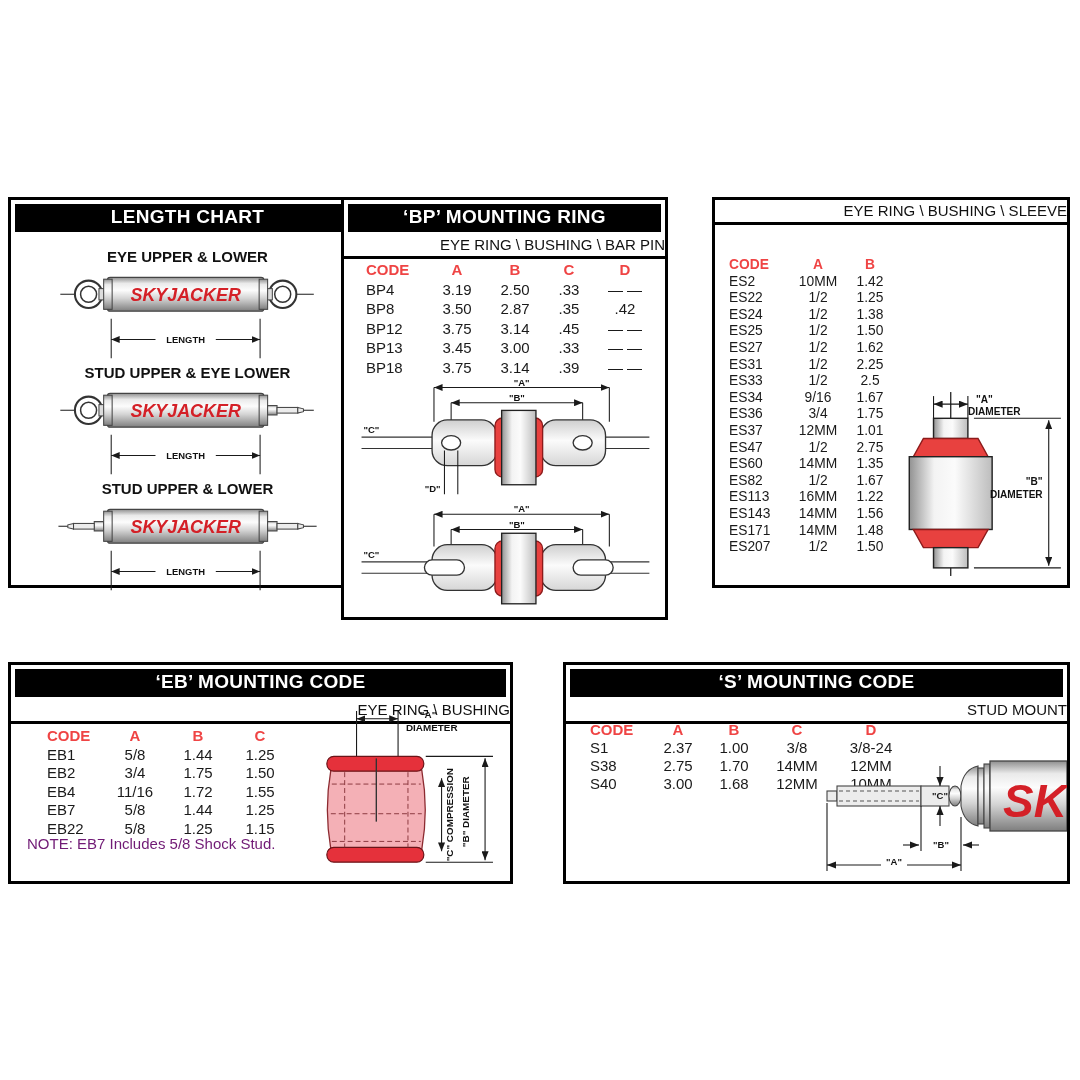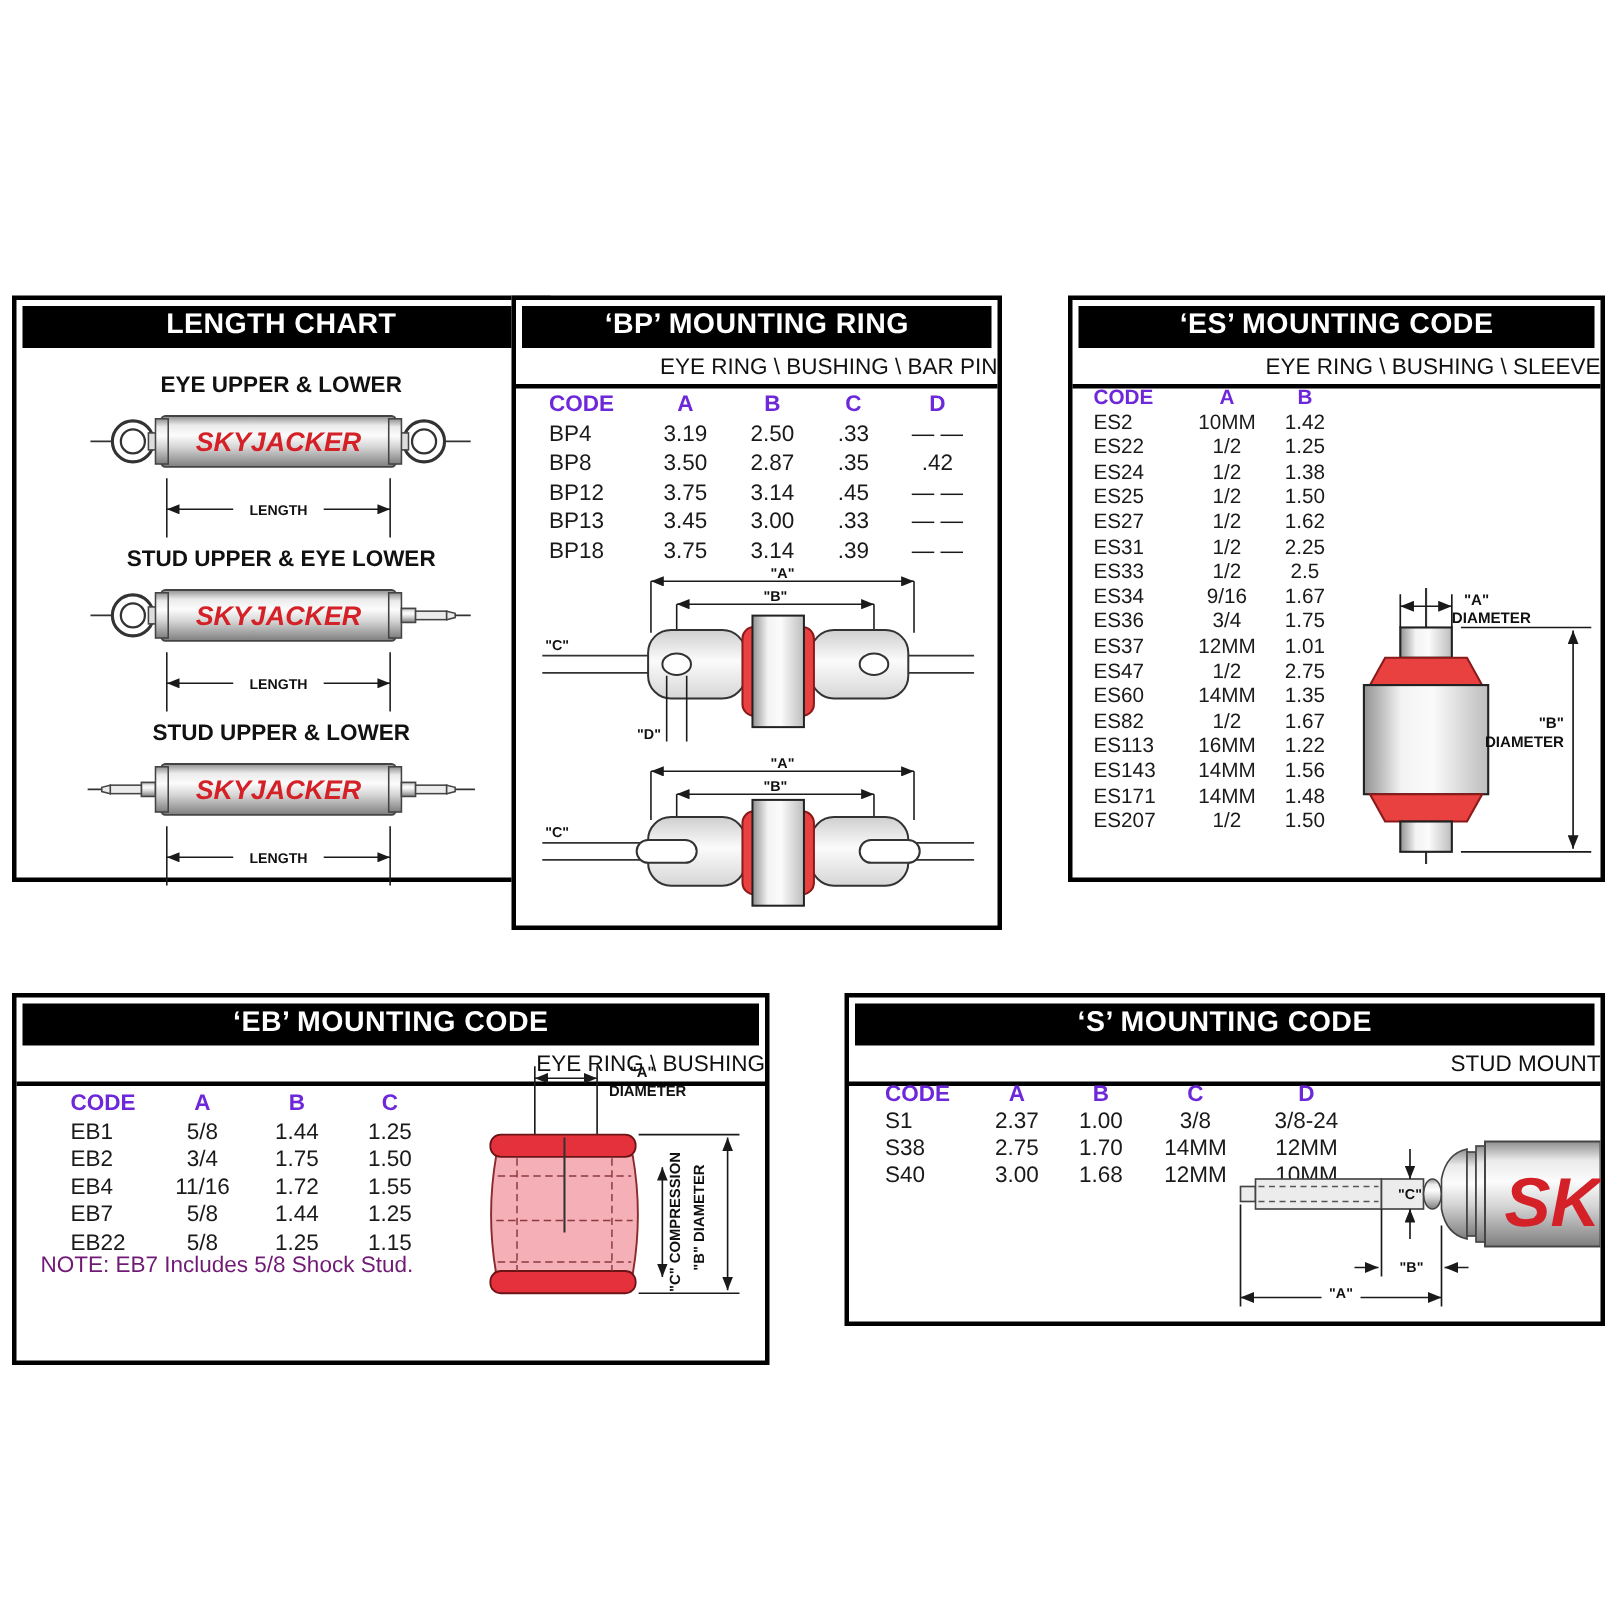--- a/index.html
+++ b/index.html
@@ -6,21 +6,21 @@
   html,body { background:#fff; }
   body { width:1080px; height:1080px; position:relative; font-family:"Liberation Sans",sans-serif; color:#111; }
   .panel { position:absolute; border:3px solid #000; background:#fff; }
   .panel-header { background:#000; color:#fff; font-weight:700; font-size:19px; text-align:center;
                   margin:4px 4px 2px 4px; padding:2px 0 4px 0; letter-spacing:.3px; }
   .panel-sub { text-align:right; font-weight:400; font-size:15px; padding:2px 0 3px 0;
                border-bottom:3px solid #000; }
   
   .tgrid { display:grid; position:absolute; }
   .tcell { text-align:center; color:#1a1a1a; white-space:nowrap; }
-  .th { font-weight:700; color:#6d28d9; }
+  .th { font-weight:700; color:#ef4444; }
   .bp-table { grid-template-columns:66px 58px 58px 50px 62px; }
   .bp-table .tcell { height:19.5px; line-height:19.5px; font-size:15px; }
   .bp-table .tcell:nth-child(5n+1) { text-align:left; padding-left:4px; }
   .es-table { grid-template-columns:62px 58px 46px; }
   .es-table .tcell { height:16.6px; line-height:16.6px; font-size:13.8px; }
   .es-table .tcell:nth-child(3n+1) { text-align:left; padding-left:2px; }
   .eb-table { grid-template-columns:66px 64px 62px 62px; }
   .eb-table .tcell { height:18.6px; line-height:18.6px; font-size:15px; }
   .eb-table .tcell:nth-child(4n+1) { text-align:left; padding-left:10px; }
   .s-table { grid-template-columns:62px 56px 56px 70px 78px; }
@@ -239,21 +239,20 @@
     <rect class="plate" x="84" y="42" width="68" height="48" rx="16"></rect>
     <rect class="plate" x="198" y="42" width="68" height="48" rx="16"></rect>
     <rect class="hole" x="76" y="58" width="42" height="16" rx="8"></rect>
     <rect class="hole" x="232" y="58" width="42" height="16" rx="8"></rect>
     <rect class="red" x="150" y="38" width="50" height="58" rx="8"></rect>
     <rect class="cyl" x="157" y="30" width="36" height="74"></rect>
   </svg>
 </div>
 
 <div class="panel" style="left:712px; top:197px; width:358px; height:391px;">
-  <div class="panel-header">‘ES’ MOUNTING CODE</div>
   <div class="panel-sub">EYE RING \ BUSHING \ SLEEVE</div>
   <div class="tgrid es-table" style="left:12px; top:57px; width:170px;">
       <div class="tcell th">CODE</div>
       <div class="tcell th">A</div>
       <div class="tcell th">B</div>
       <div class="tcell">ES2</div>
       <div class="tcell">10MM</div>
       <div class="tcell">1.42</div>
       <div class="tcell">ES22</div>
       <div class="tcell">1/2</div>
@@ -318,21 +317,21 @@
     <text class="dimtext" x="84" y="15">"A"</text>
     <text class="dimtext" x="76" y="27">DIAMETER</text>
     <line class="dim" x1="82" y1="30" x2="168" y2="30"></line>
       <line class="dim" x1="82" y1="178" x2="168" y2="178"></line>
     <line class="dim" x1="156" y1="32" x2="156" y2="176" marker-start="url(#arr)" marker-end="url(#arr)"></line>
     <text class="dimtext tend" x="150" y="96">"B"</text>
     <text class="dimtext tend" x="150" y="109">DIAMETER</text>
   </svg>
 </div>
 
-<div class="panel" style="left:8px; top:662px; width:505px; height:248px;">
+<div class="panel" style="left:8px; top:662px; width:505px; height:222px;">
   <div class="panel-header">‘EB’ MOUNTING CODE</div>
   <div class="panel-sub">EYE RING \ BUSHING</div>
   <div class="tgrid eb-table" style="left:26px; top:62px; width:254px;">
       <div class="tcell th">CODE</div>
       <div class="tcell th">A</div>
       <div class="tcell th">B</div>
       <div class="tcell th">C</div>
       <div class="tcell">EB1</div>
       <div class="tcell">5/8</div>
       <div class="tcell">1.44</div>

